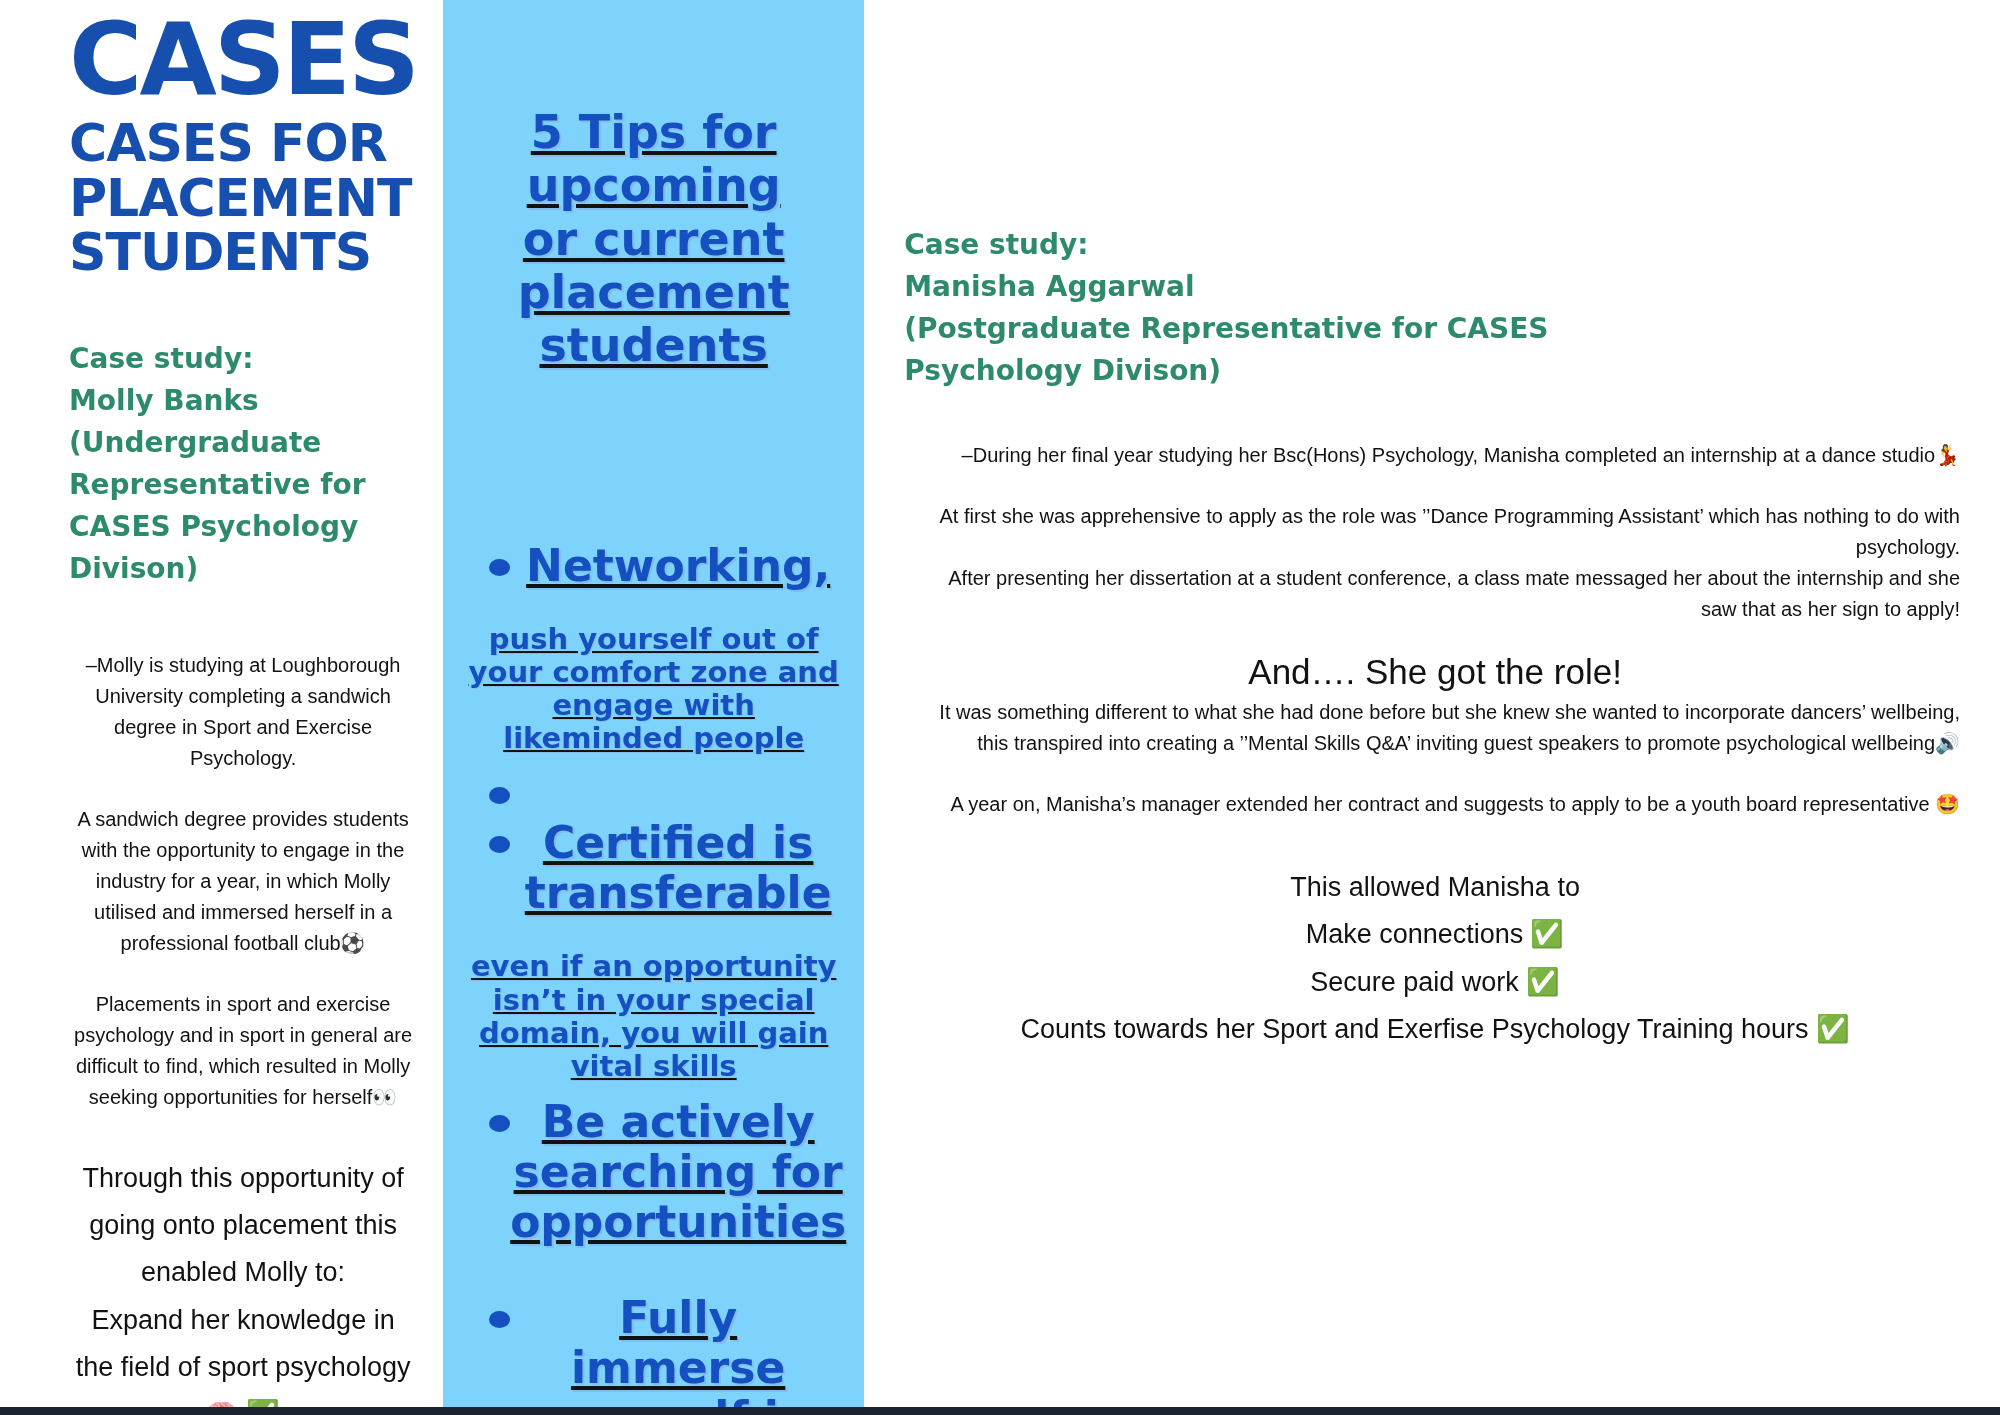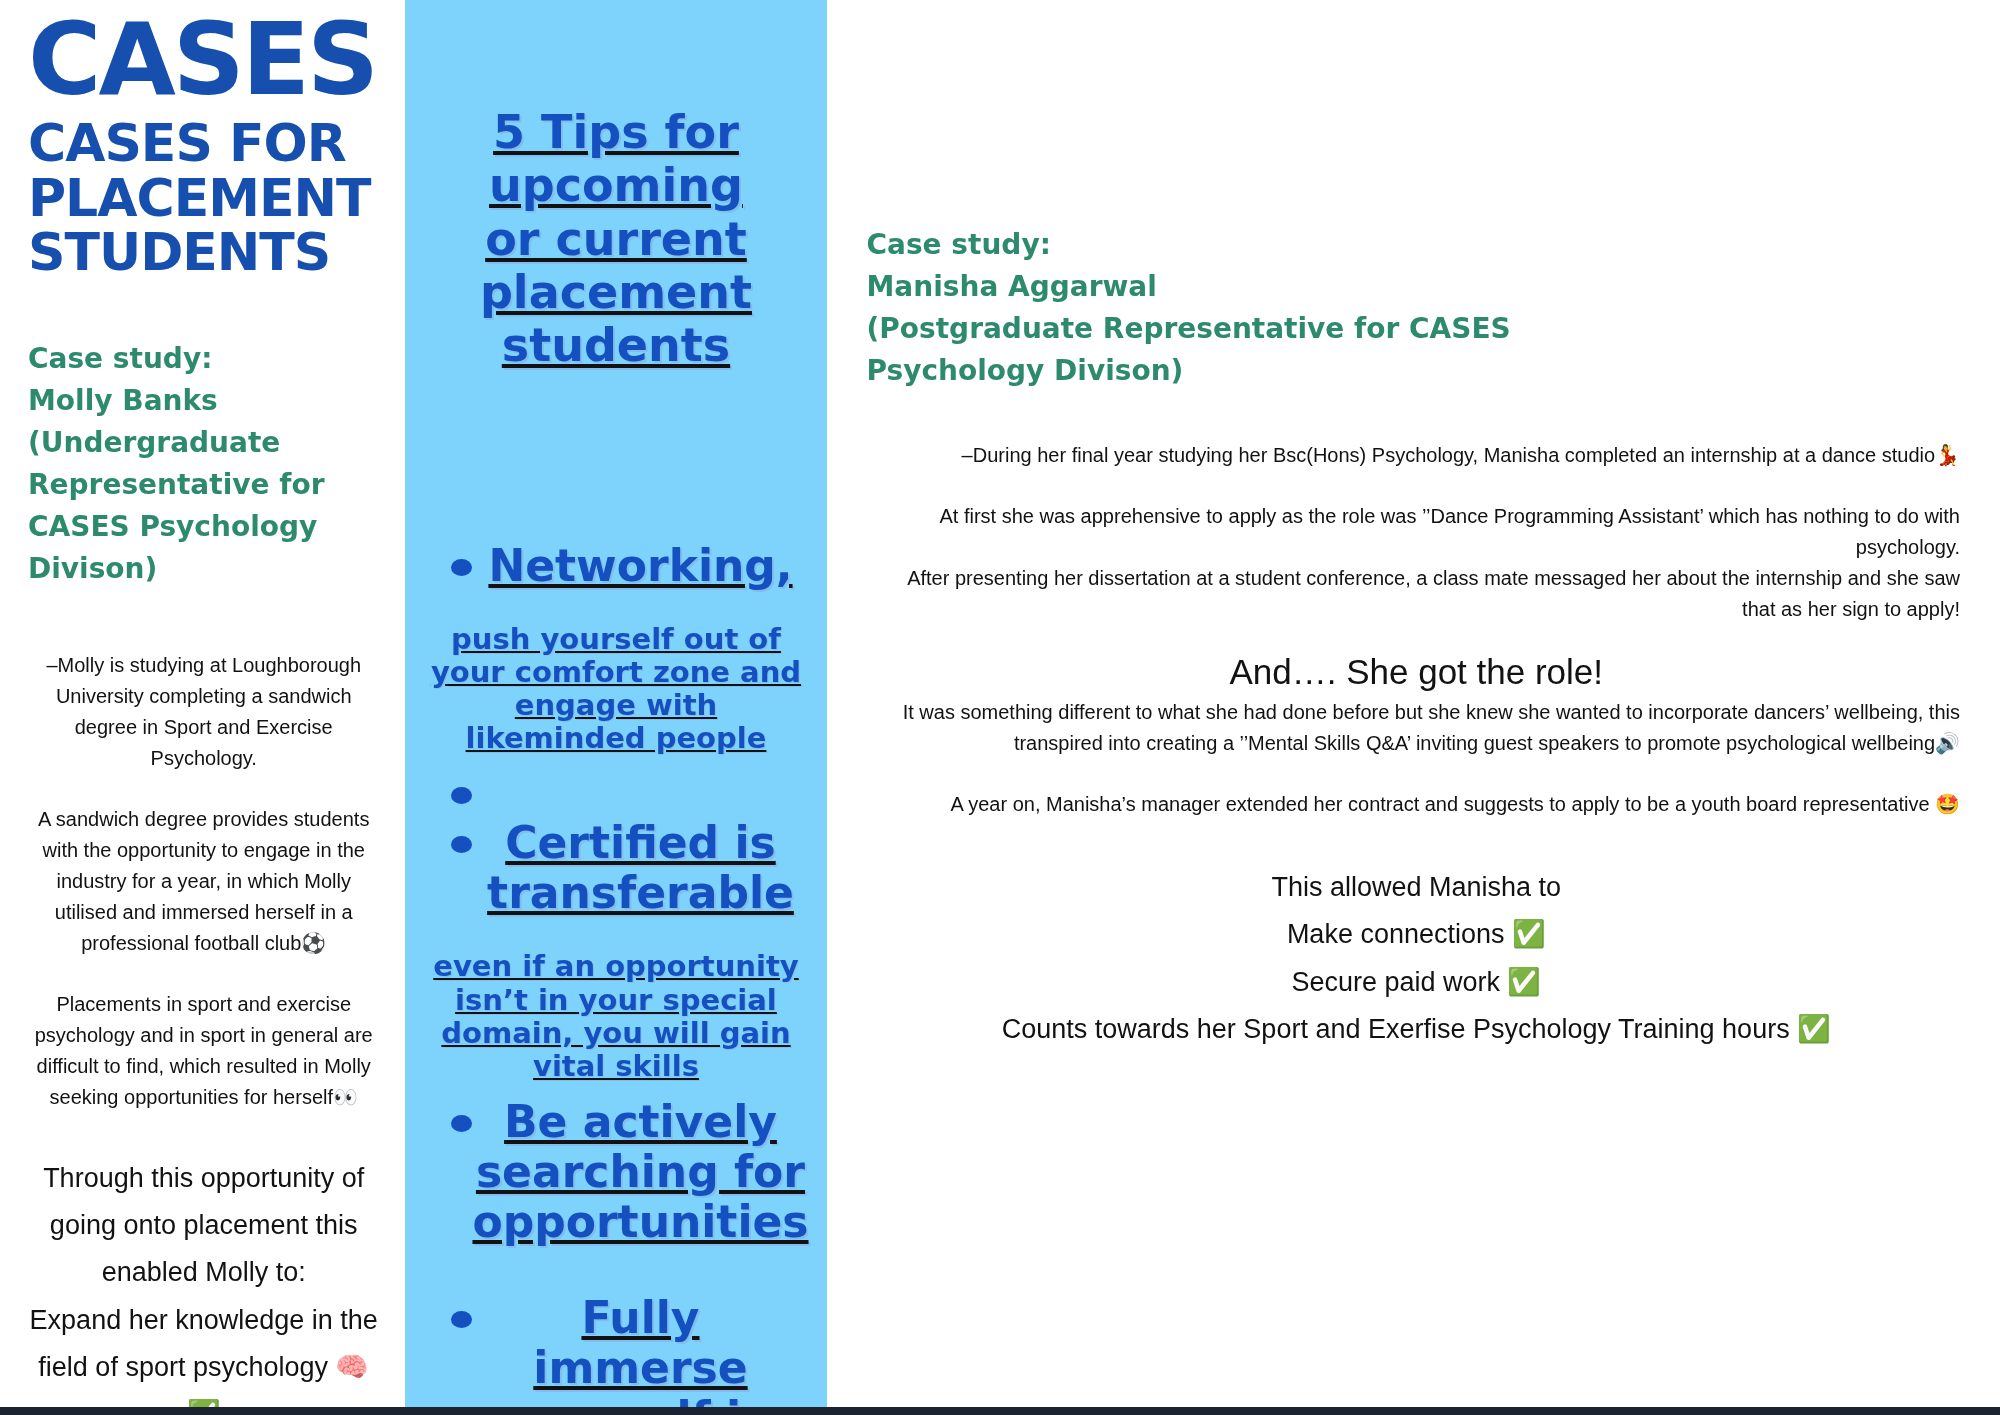--- a/index.html
+++ b/index.html
@@ -7,21 +7,21 @@
     width: 2000px; height: 1415px;
     background: #ffffff;
     font-family: "Liberation Sans", sans-serif;
     color: #121212;
     overflow: hidden;
   }
   .page { position: relative; width: 2000px; height: 1415px; }
   .columns { display: flex; width: 100%; height: 100%; }
 
   
-  .col-left { width: 700px; box-sizing: border-box; padding: 8px 26px 11px 28px; }
+  .col-left { width: 700px; box-sizing: border-box; padding: 8px 26px 11px 28px; margin-left: 41px; }
   .cases-title {
     font-family: "DejaVu Sans", sans-serif;
     font-weight: bold;
     font-size: 100px;
     line-height: 1.0;
     letter-spacing: -3px;
     color: #164fae;
     margin: 2px 0 0 0;
   }
   .cases-subtitle {

